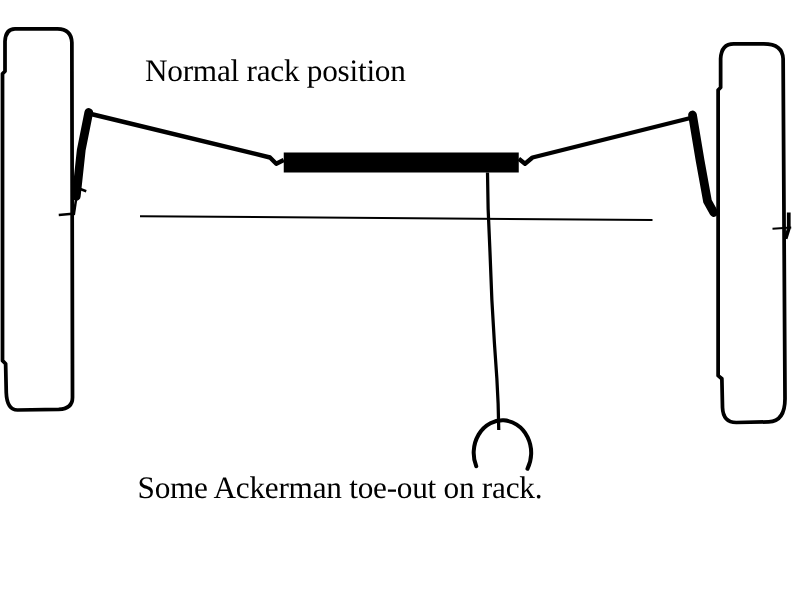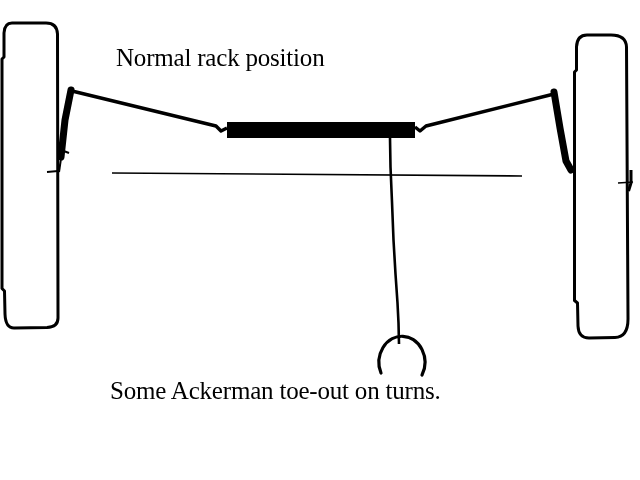--- a/index.html
+++ b/index.html
@@ -81,15 +81,15 @@
     <path class="ink-stroke" stroke-width="3" stroke-linejoin="round" d="M 631 170 L 631 183 L 628.5 191"></path>
 
     <path class="ink-stroke" stroke-width="2.6" d="M 390 138 L 390.5 167 L 392 202 L 393.5 240 L 395.5 274
              L 397.5 303 L 398.5 323 L 399 344"></path>
 
     <path class="ink-stroke" stroke-width="3.2" stroke-linecap="round" d="M 381 373 A 23 26 0 1 1 422 375"></path>
   </svg>
 
   <div class="caption caption-top">Normal rack position</div>
 
-  <div class="caption caption-bottom">Some Ackerman toe-out on turns.</div>
+  <div class="caption caption-bottom">Some Ackerman toe-out on rack.</div>
 
 </div>
 
 </body></html>

